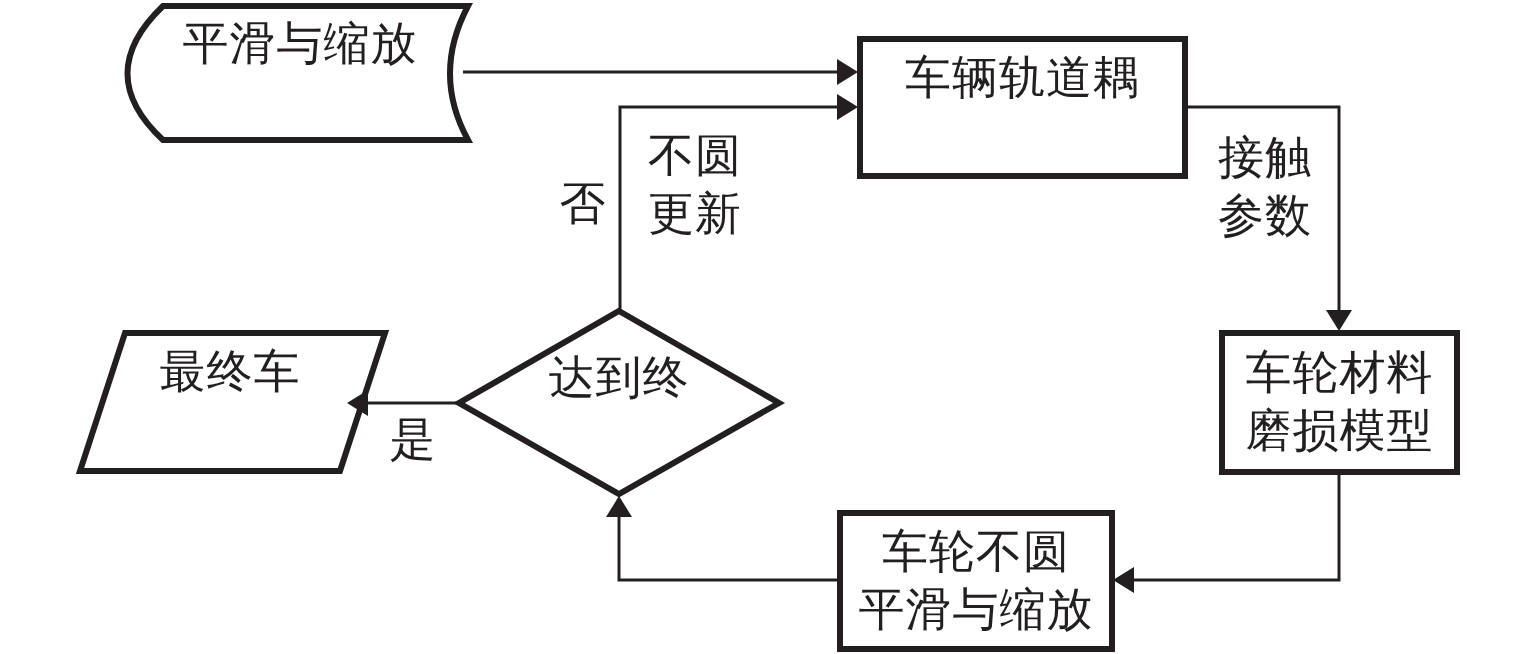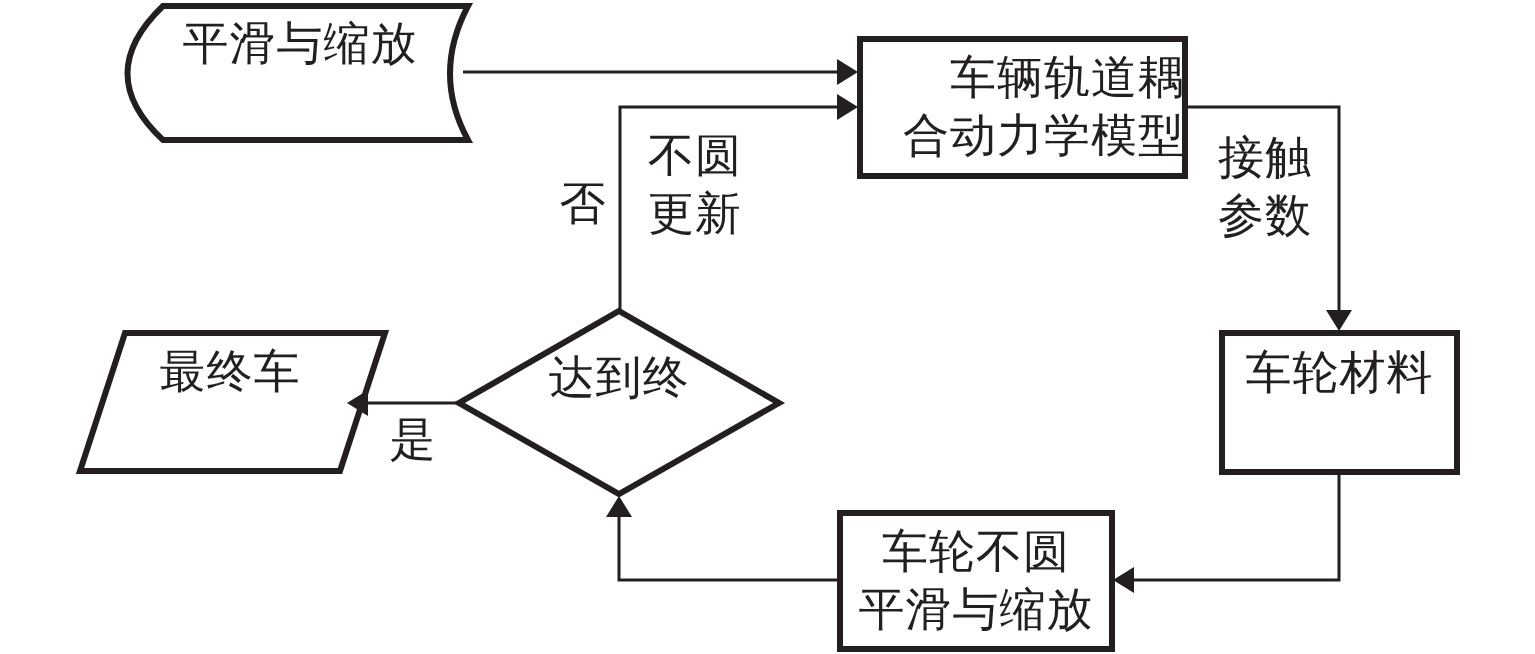--- a/index.html
+++ b/index.html
@@ -81,27 +81,27 @@
   <polygon class="arrowhead" points="606,517 619,496 632,517"></polygon>
 
   <line class="edge" x1="459" y1="403" x2="365" y2="403"></line>
   <polygon class="arrowhead" points="368,390 347,403 368,416"></polygon>
 </svg>
 
 <div class="label" style="left:140px; top:14px; width:320px;">
   <div>平滑与缩放</div>
 </div>
 
-<div class="label" style="left:860px; top:48px; width:325px;text-align:right;">
+<div class="label" style="left:860px; top:48px; width:325px;">
   <div>车辆轨道耦</div>
-  <div>合动力学模型</div>
 </div>
 
 <div class="label" style="left:1222px; top:343px; width:235px;">
   <div>车轮材料</div>
+  <div>磨损模型</div>
 </div>
 
 <div class="label" style="left:840px; top:522px; width:272px;">
   <div>车轮不圆</div>
   <div>平滑与缩放</div>
 </div>
 
 <div class="label" style="left:519px; top:348px; width:200px;">
   <div>达到终</div>
 </div>

